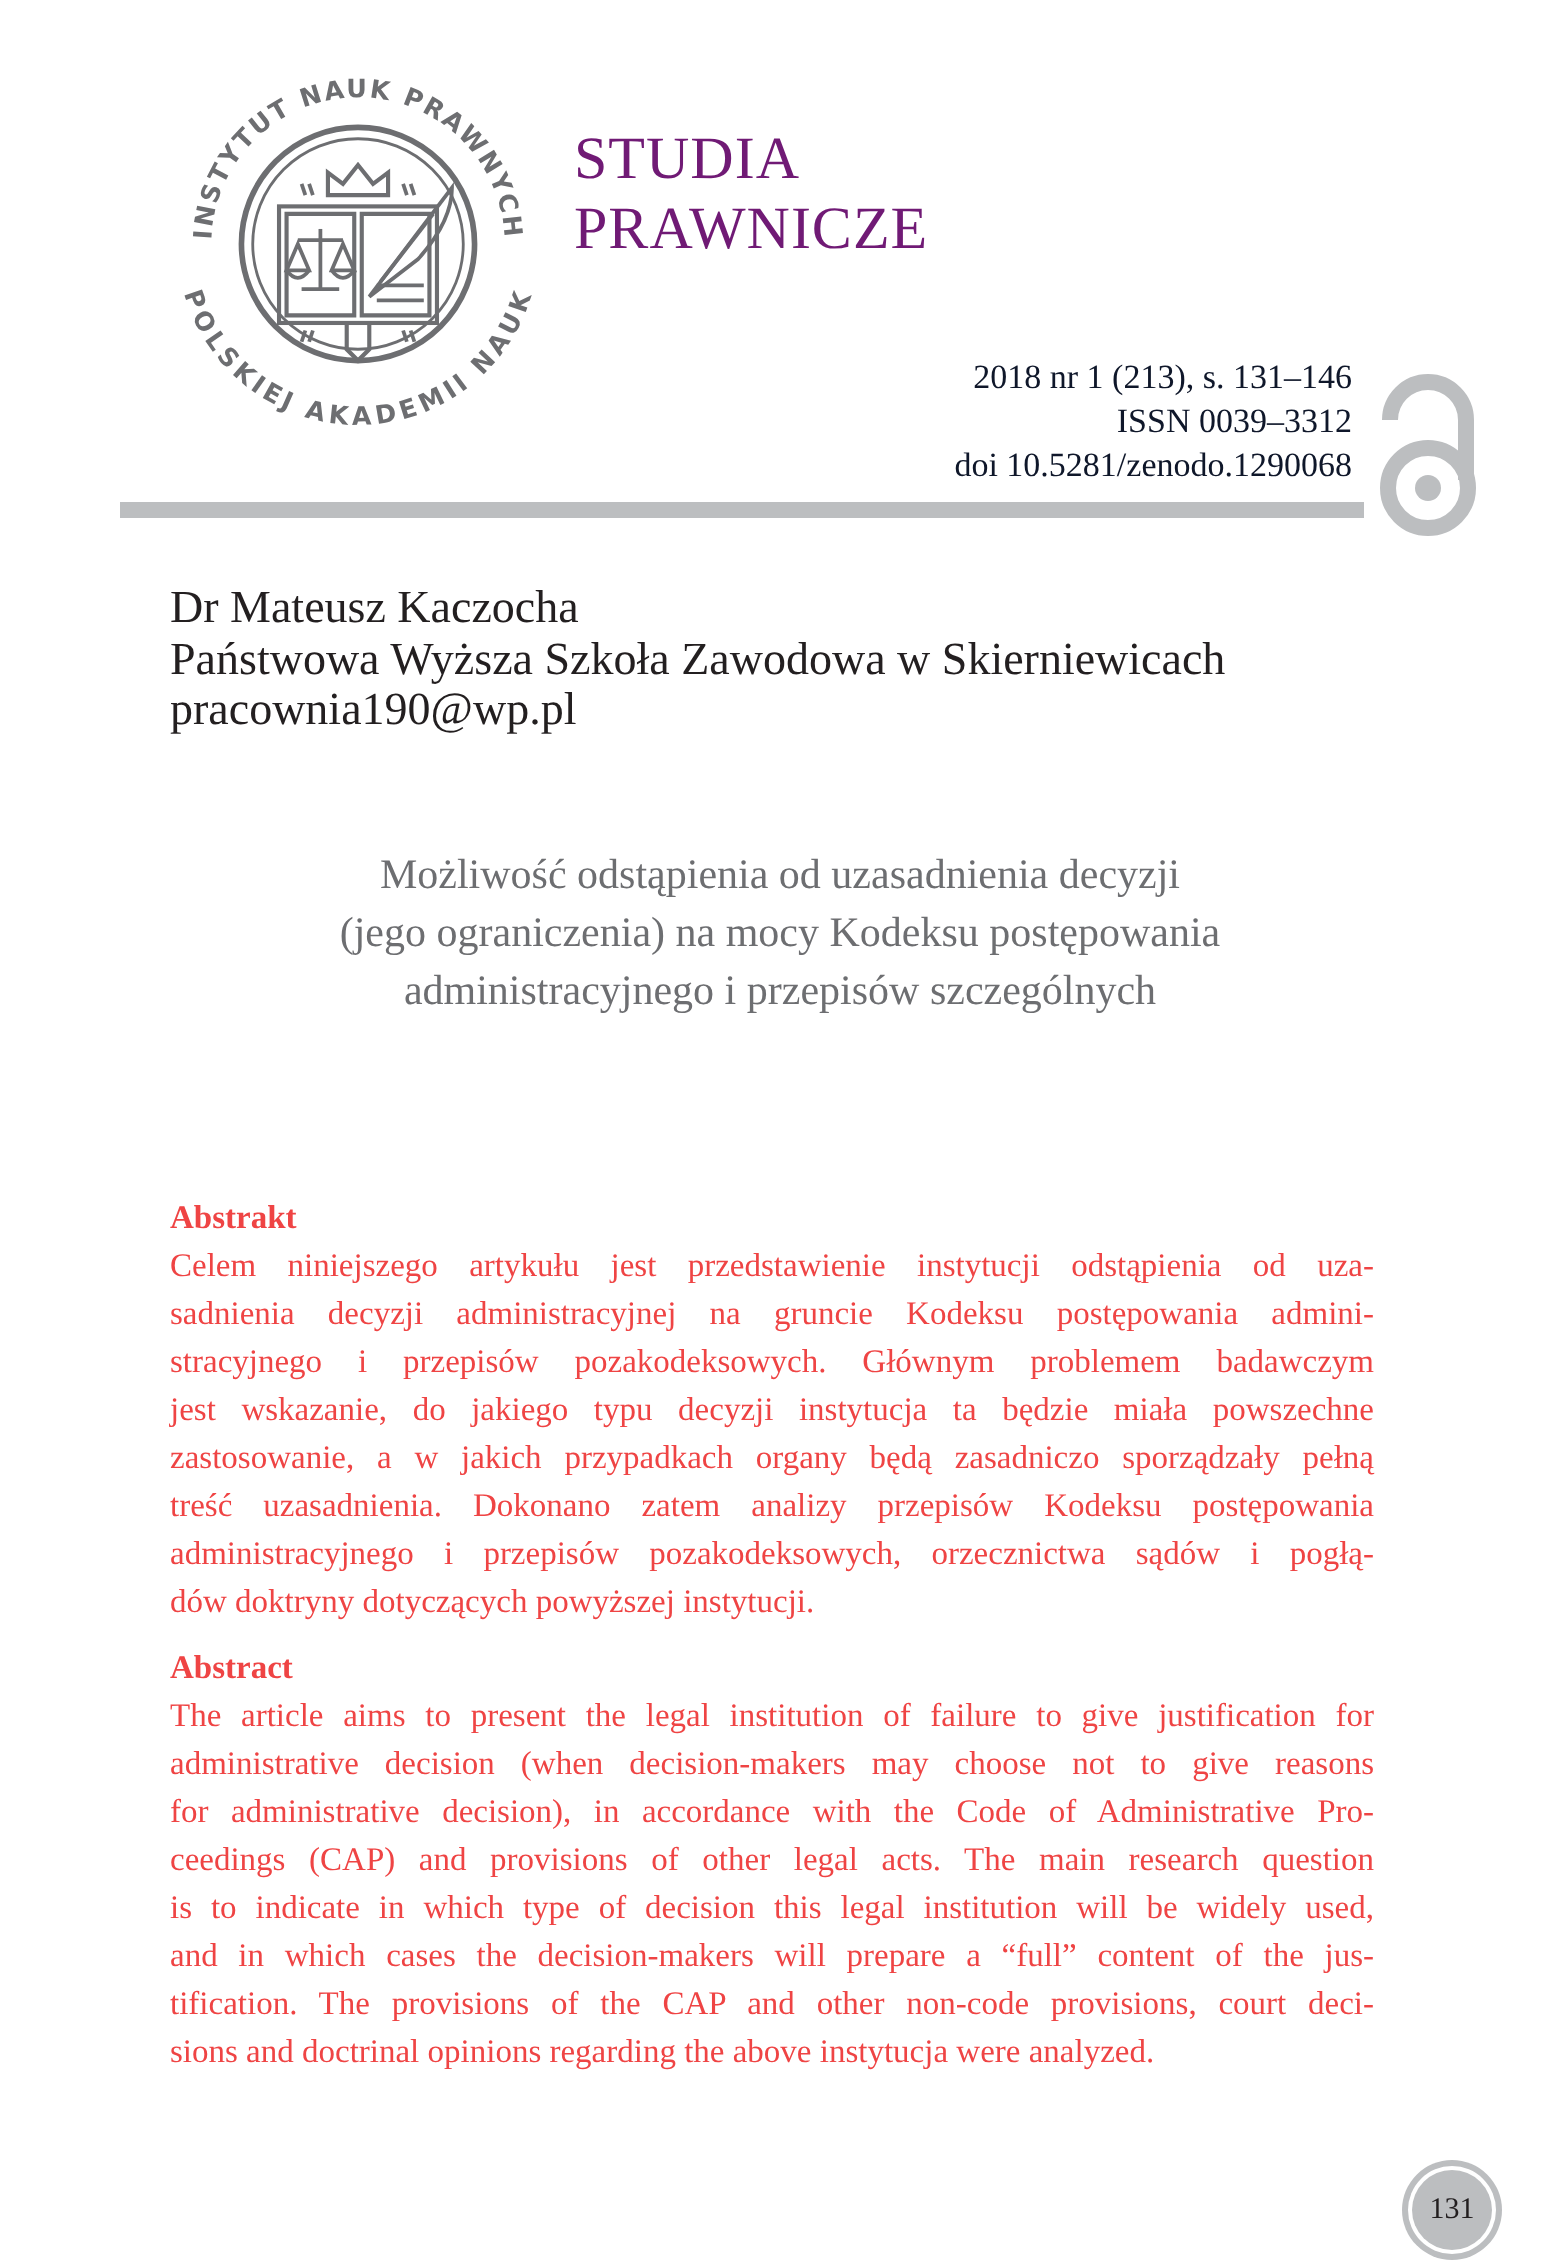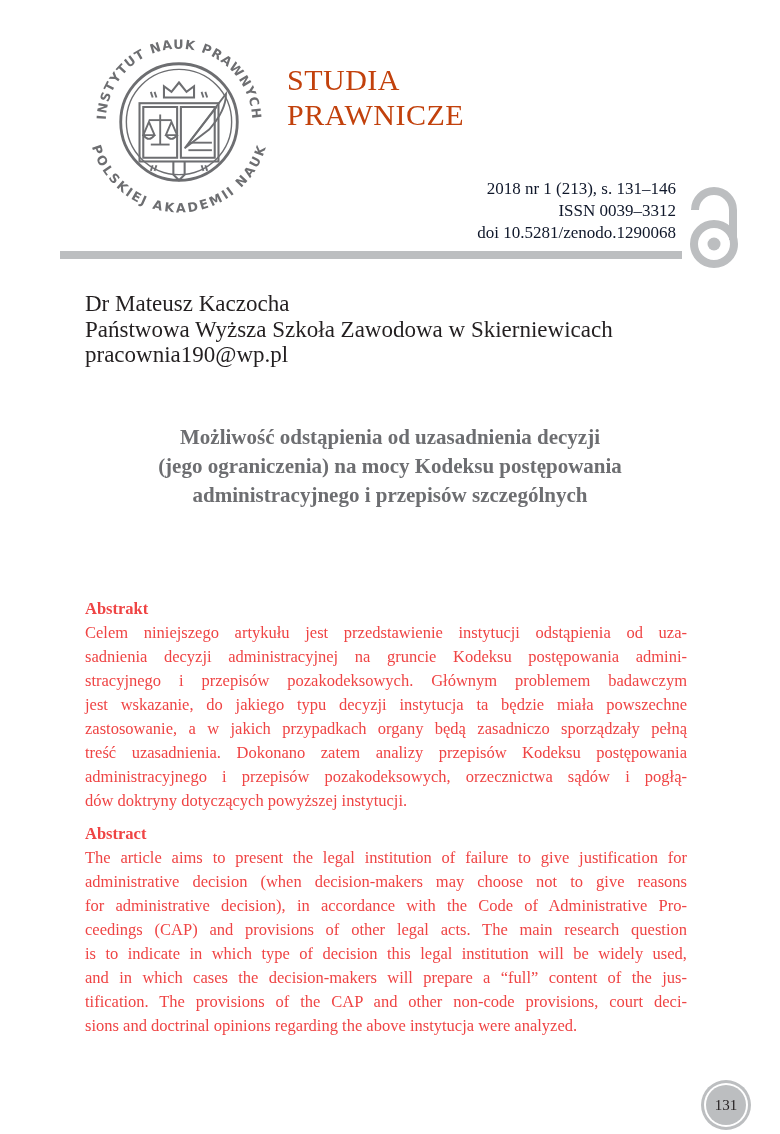--- a/index.html
+++ b/index.html
@@ -22,21 +22,21 @@
       width: 188px;
       height: 188px;
     }
     .journal-title {
       position: absolute;
       left: 287px;
       top: 62px;
       font-size: 30px;
       line-height: 35px;
       letter-spacing: 0.5px;
-      color: #c2410c;
+      color: #701a75;
       font-weight: normal;
     }
     .journal-title div { white-space: nowrap; }
     .meta {
       position: absolute;
       right: 104px;
       top: 178px;
       text-align: right;
       font-size: 17px;
       line-height: 22px;
@@ -68,21 +68,21 @@
     }
     .author-block div { white-space: nowrap; }
     .article-title {
       position: absolute;
       left: 60px;
       width: 660px;
       top: 423px;
       text-align: center;
       font-size: 21px;
       line-height: 29px;
-      font-weight: bold;
+      font-weight: normal;
       color: #6d6e71;
     }
     .article-title div { white-space: nowrap; }
     .abstract-section {
       position: absolute;
       left: 85px;
       width: 602px;
       font-size: 16.5px;
       line-height: 24px;
       color: #ef4444;

